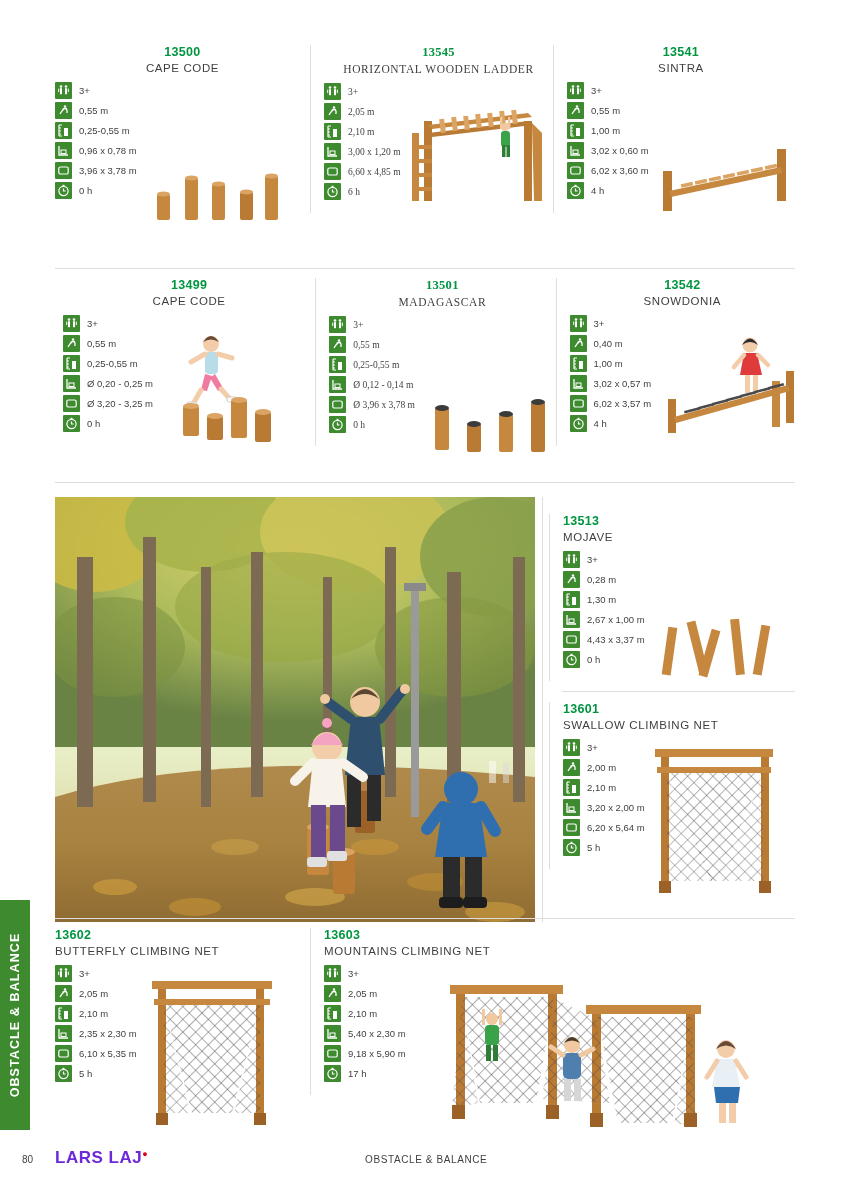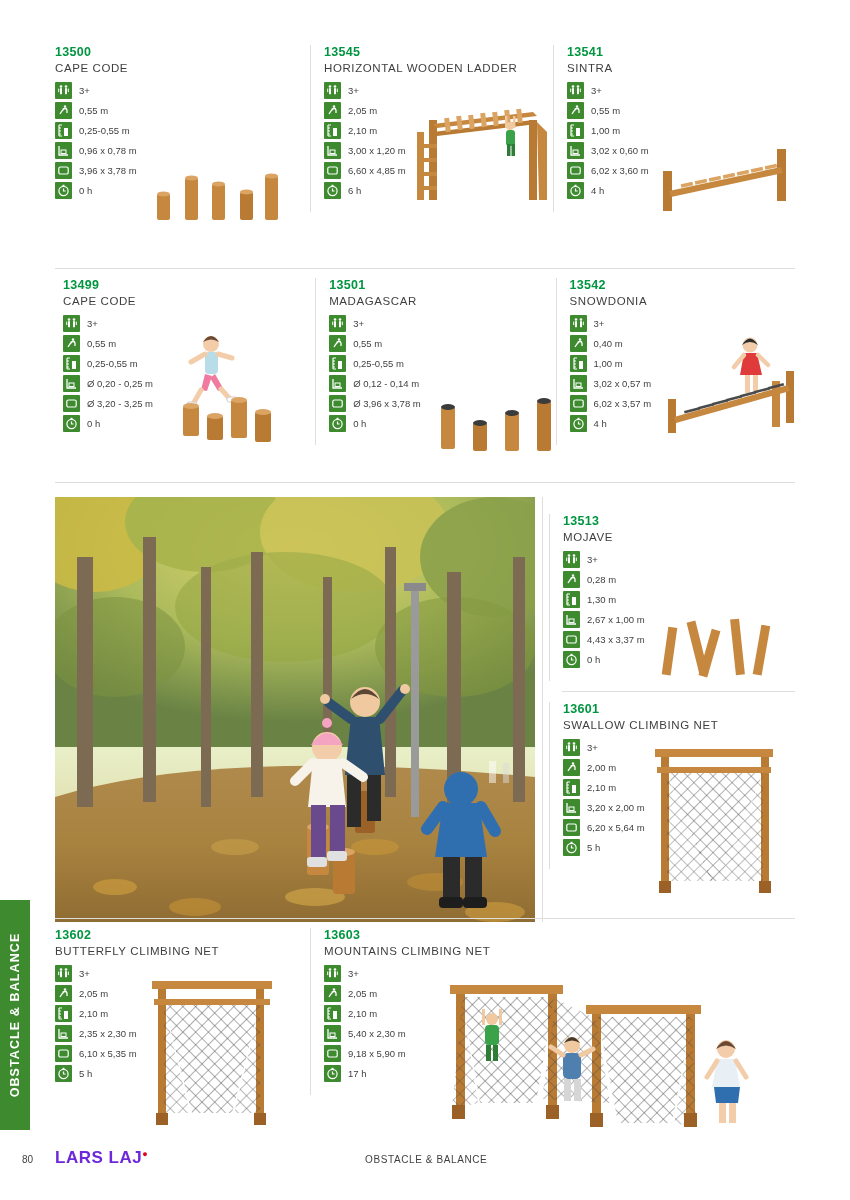--- a/index.html
+++ b/index.html
@@ -23,29 +23,29 @@
   .side-tab span {
     position:absolute; left:50%; top:50%;
     transform: translate(-50%,-50%) rotate(-90deg);
     transform-origin:center center;
     white-space:nowrap;
     color:#ffffff; font-size:12.5px; letter-spacing:1.1px; font-weight:bold;
   }
 
   
   .grid {
-    position:absolute; left:55px; top:45px; width:740px;
+    position:absolute; left:55px; top:45px; width:740px;text-align:center;
   }
   .row { display:flex; position:relative; }
   .card {
     position:relative;
     padding: 0 0 10px 0;
   }
   .card.c1 { width:255px; }
-  .card.c2 { width:243px; }
+  .card.c2 { width:243px;font-family:Liberation Serif, serif; }
   .card.c3 { width:242px; }
   .card + .card { border-left:1px solid #dedede; padding-left:13px; }
 
   .code {
     color:#009640; font-size:12.5px; font-weight:bold; letter-spacing:0.3px;
     margin:0 0 3px 0;
   }
   .name {
     color:#3f3f3f; font-size:11.5px; letter-spacing:0.6px;
     margin:0 0 8px 0; text-transform:uppercase;

